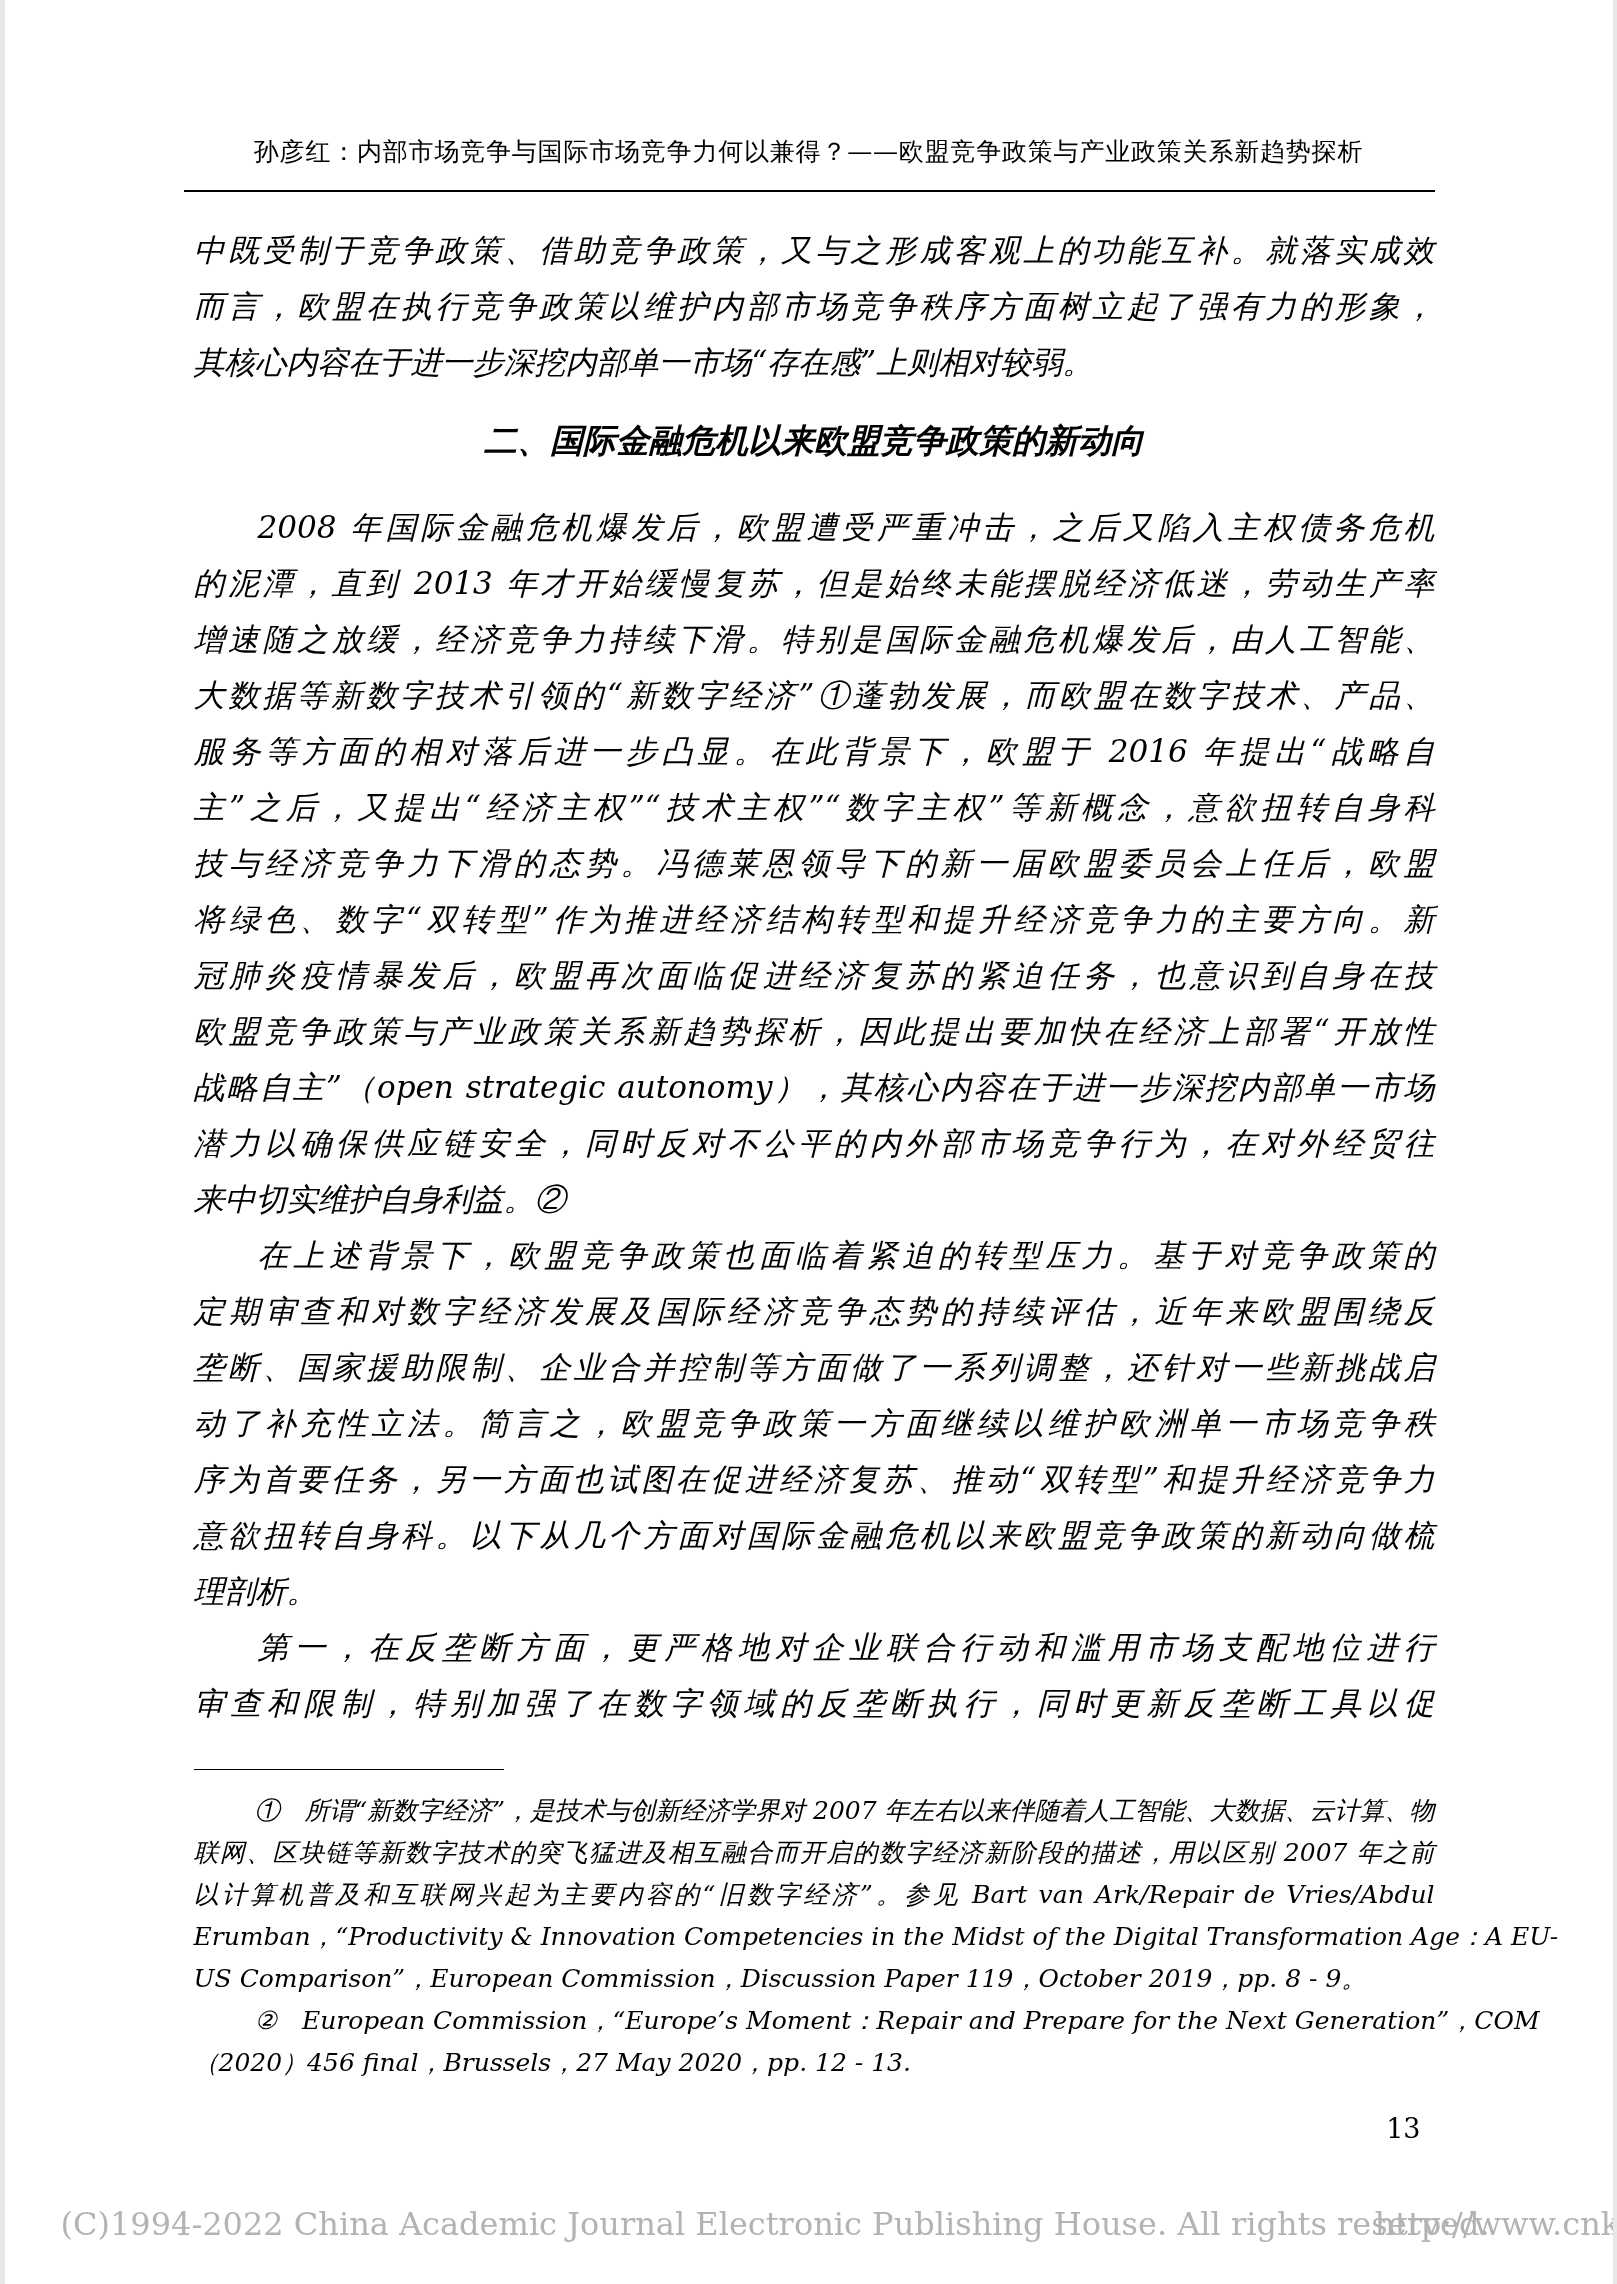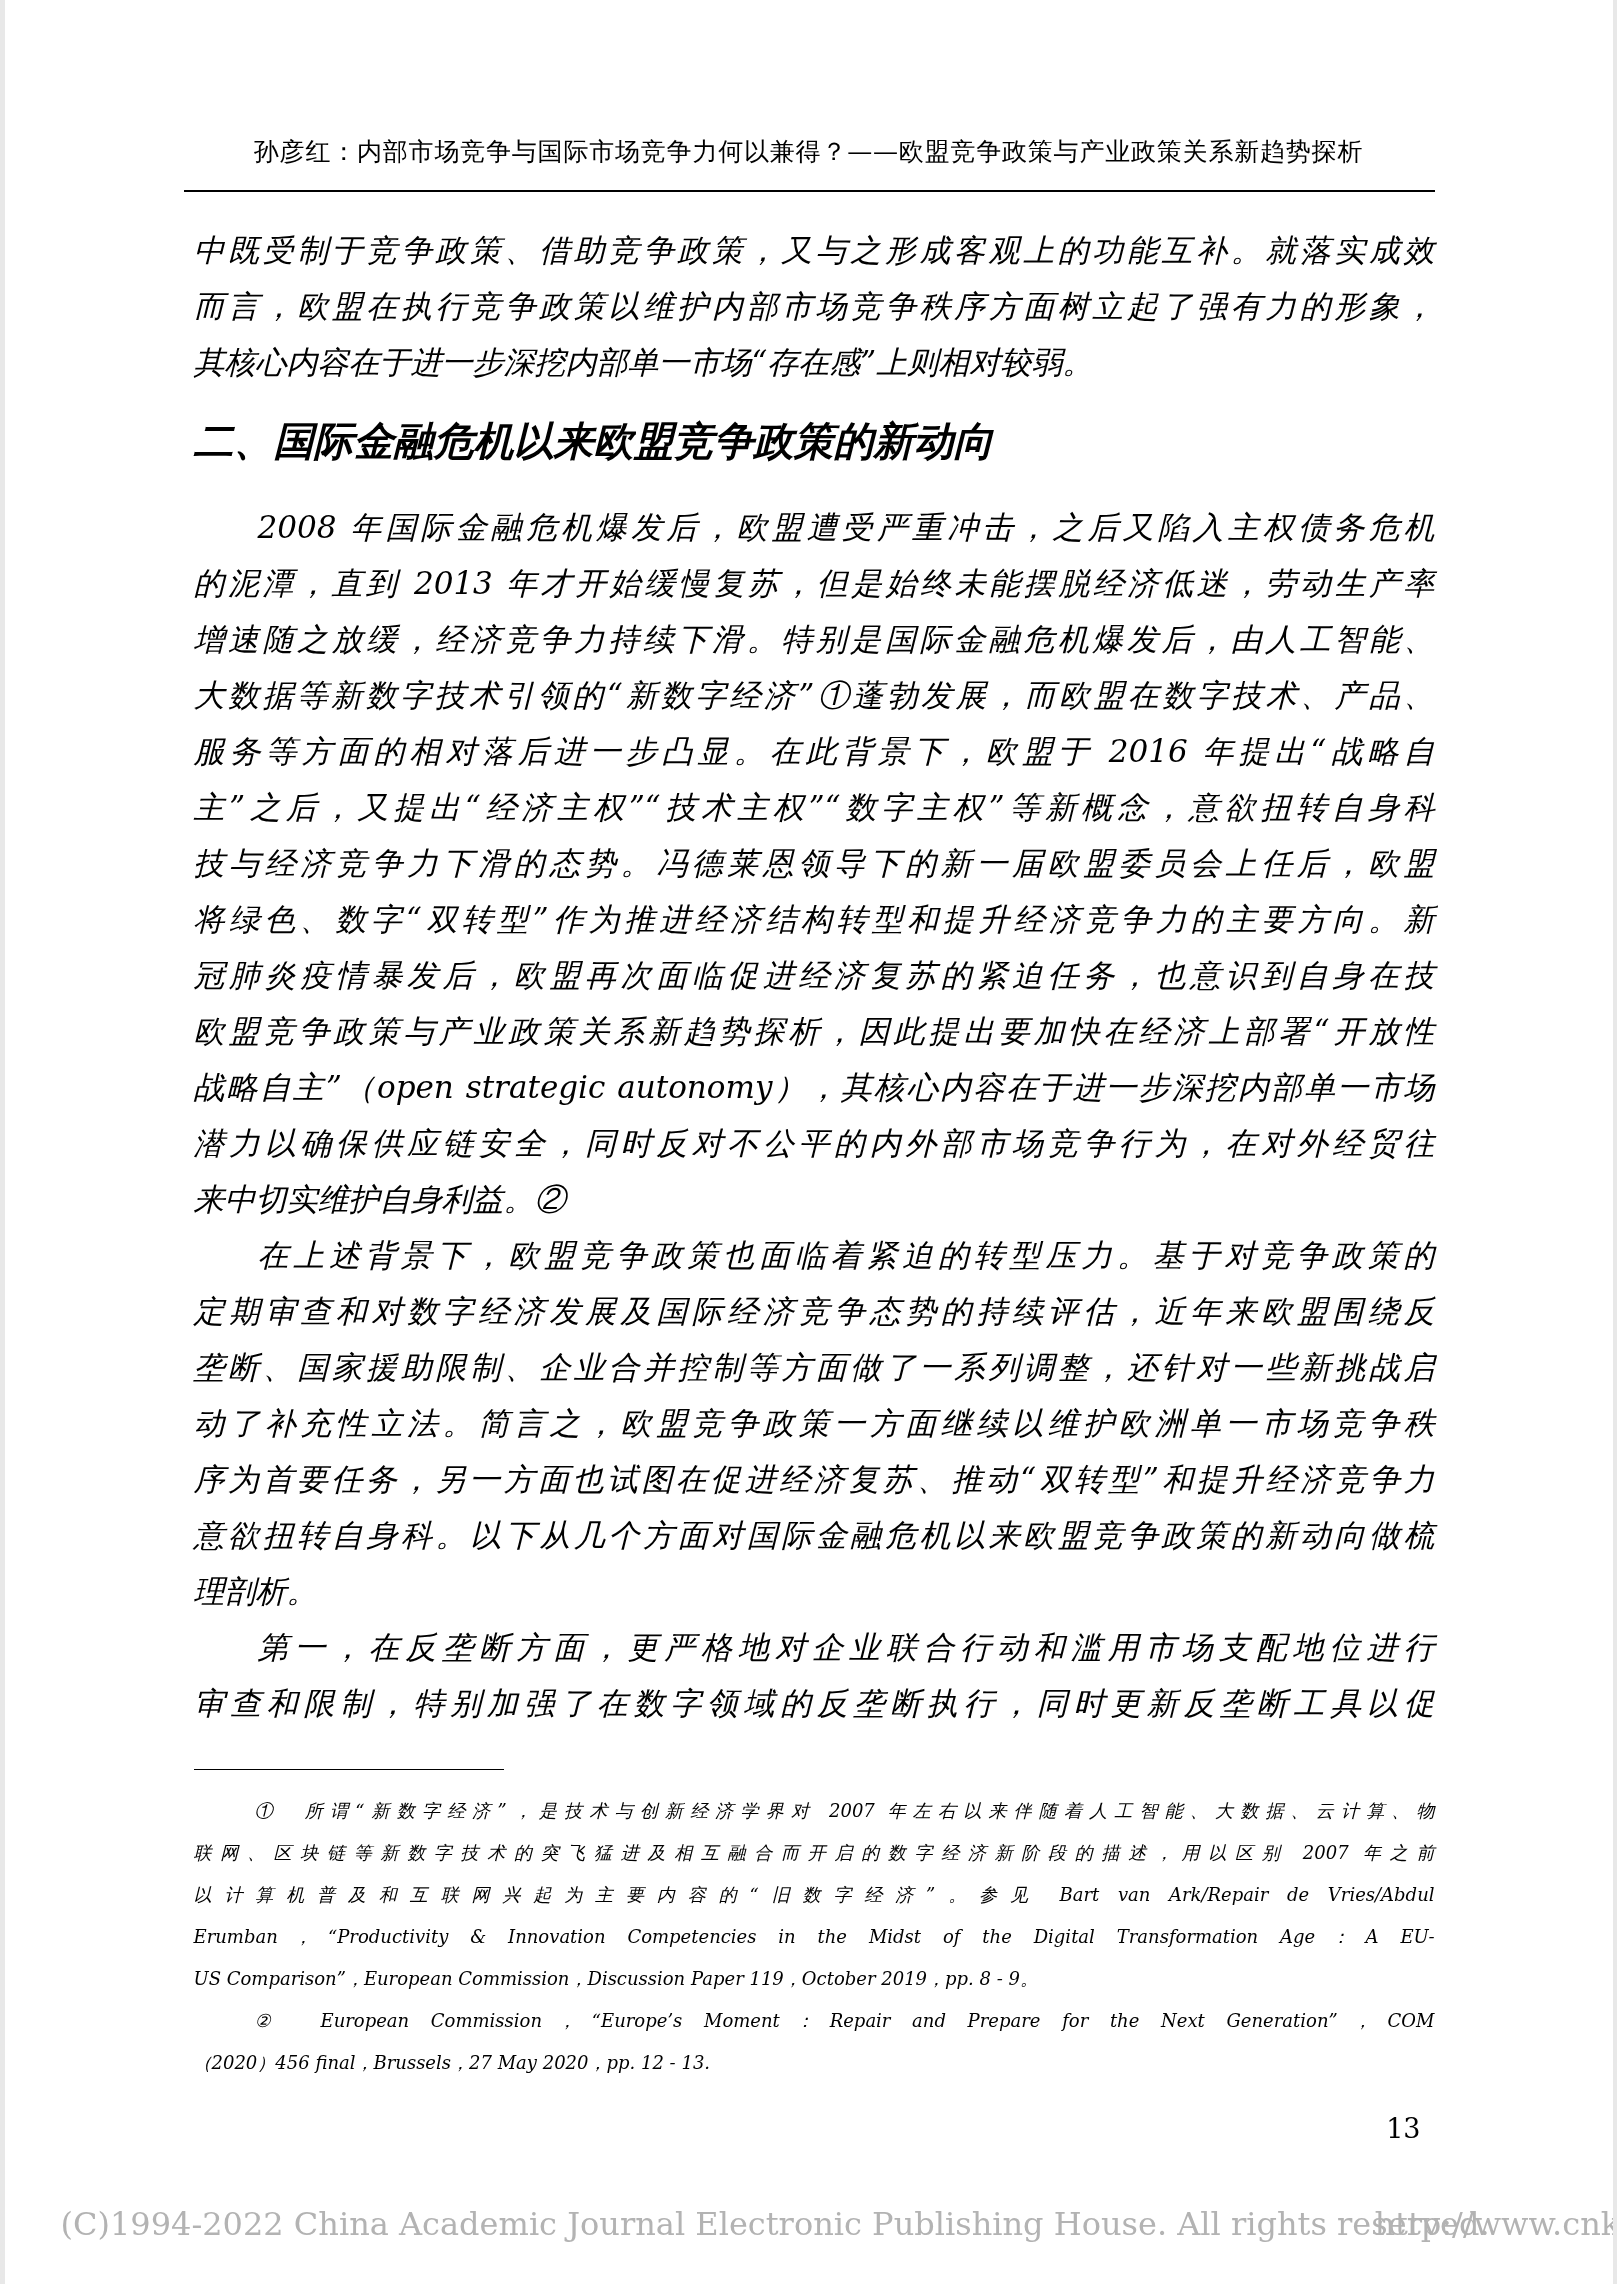--- a/index.html
+++ b/index.html
@@ -47,34 +47,34 @@
     text-align: justify;
     text-align-last: justify;
     white-space: nowrap;
   }
   .bline.first { text-indent: 64px; }
   .bline.plast { text-align-last: left; white-space: normal; }
   .section-heading {
     margin: 23.4px 0 30px 0;
     height: 56px;
     line-height: 56px;
-    text-align: left;
-    font-size: 40px;
+    text-align: center;
+    font-size: 33px;
     font-weight: bold;
     font-family: "DejaVu Sans", "Liberation Sans", sans-serif;
   }
   
   .fn-rule {
     margin-top: 38px;
     width: 310px;
     border-top: 1.6px solid #000000;
   }
   .footnotes { margin-top: 19.3px; }
   .fn-line {
-    font-size: 18px;
+    font-size: 25px;
     height: 42px;
     line-height: 42px;
     text-align: justify;
     text-align-last: justify;
     white-space: nowrap;
   }
   .fn-line.first { text-indent: 61px; }
   .fn-line.plast { text-align-last: left; white-space: normal; }
   
   .page-number {

